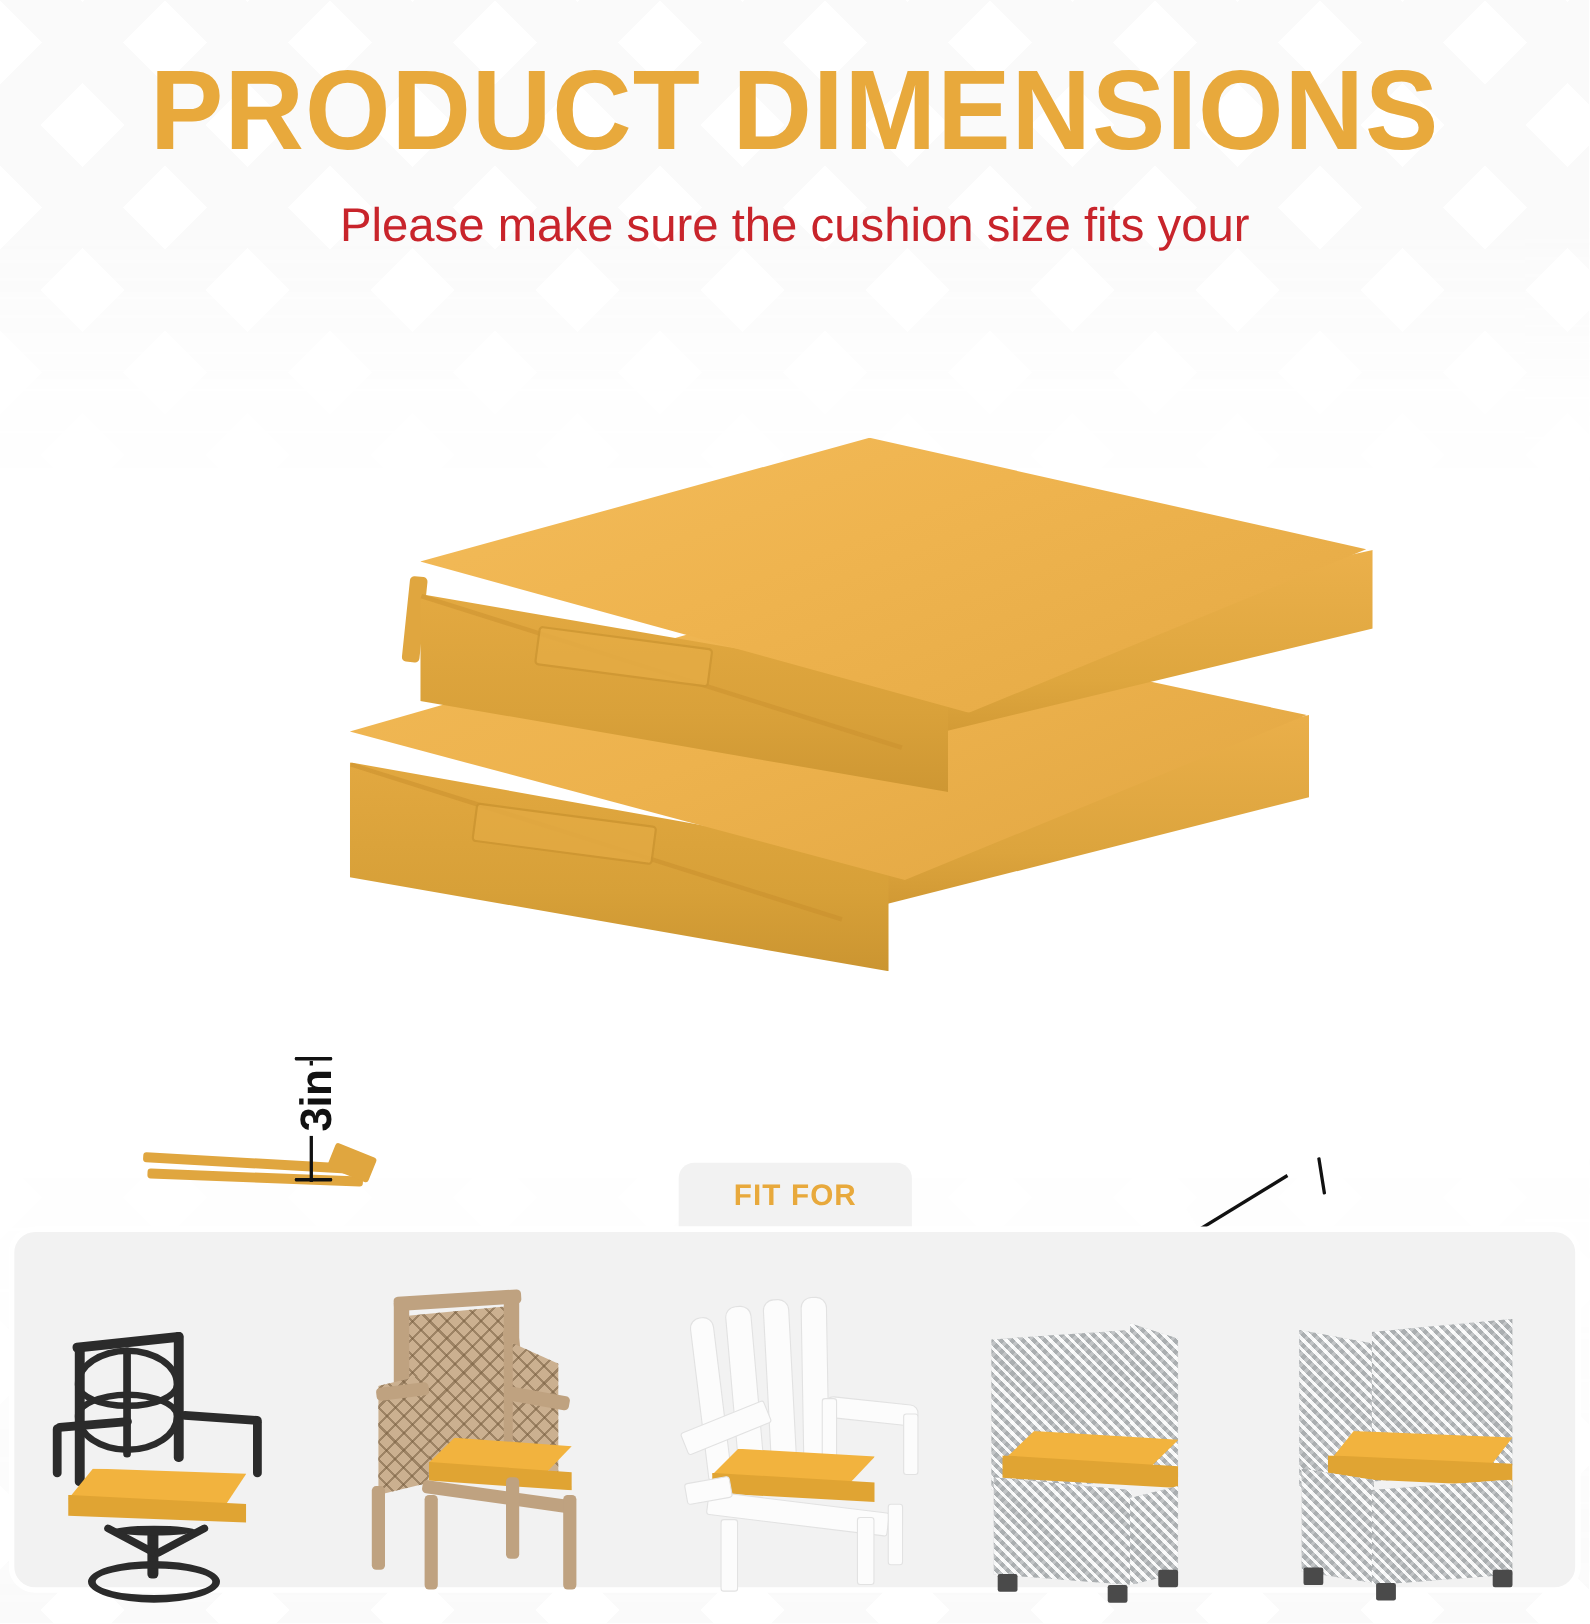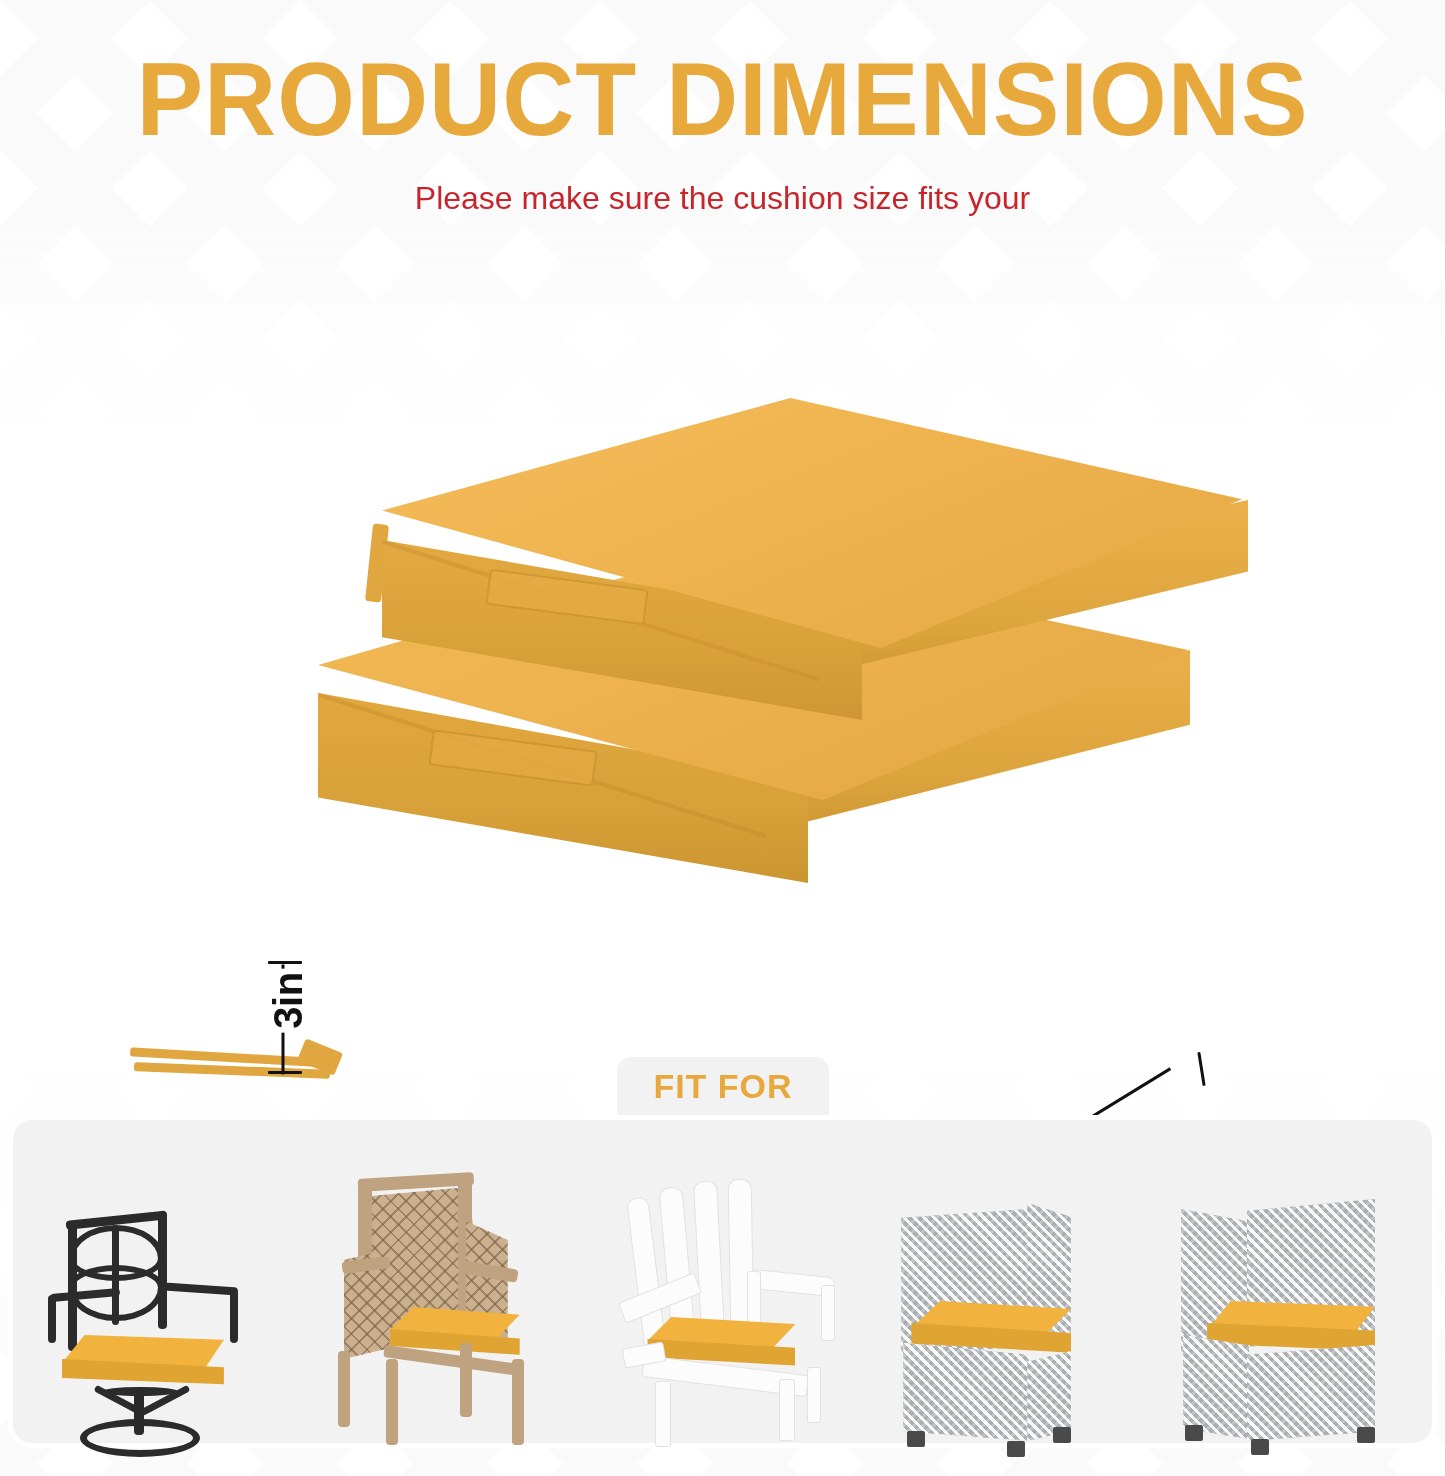--- a/index.html
+++ b/index.html
@@ -31,21 +31,21 @@
     font-weight:bold;
     letter-spacing:1px;
     color:#E8A93C;
     line-height:1;
     padding-top:48px;
     transform:scaleX(.97);
     white-space:nowrap;
   }
   #subtitle{
     color:#C8242B;
-    font-size:32px;
+    font-size:43px;
     line-height:1.34;
     margin-top:26px;
   }
   #subtitle .line{ display:block; }
 
   
   #hero{ position:absolute; left:0; top:300px; width:1445px; height:740px; }
 
   
   .cushion{ position:absolute; }
@@ -176,21 +176,21 @@
 
   
   #fit-for-tab{
     position:absolute; left:617px; top:1057px;
     width:212px; height:58px;
     background:#F2F2F2;
     border-radius:14px 14px 0 0;
     display:flex; align-items:center; justify-content:center;
   }
   #fit-for-label{
-    color:#E8A93C; font-size:34px; font-weight:bold; letter-spacing:1px;
+    color:#E8A93C; font-size:27px; font-weight:bold; letter-spacing:1px;
   }
 
   
   #fit-panel{
     position:absolute; left:8px; top:1115px;
     width:1429px; height:333px;
     background:#F2F2F2;
     border:5px solid #ffffff;
     border-radius:24px;
     display:flex; align-items:flex-end; justify-content:space-around;

